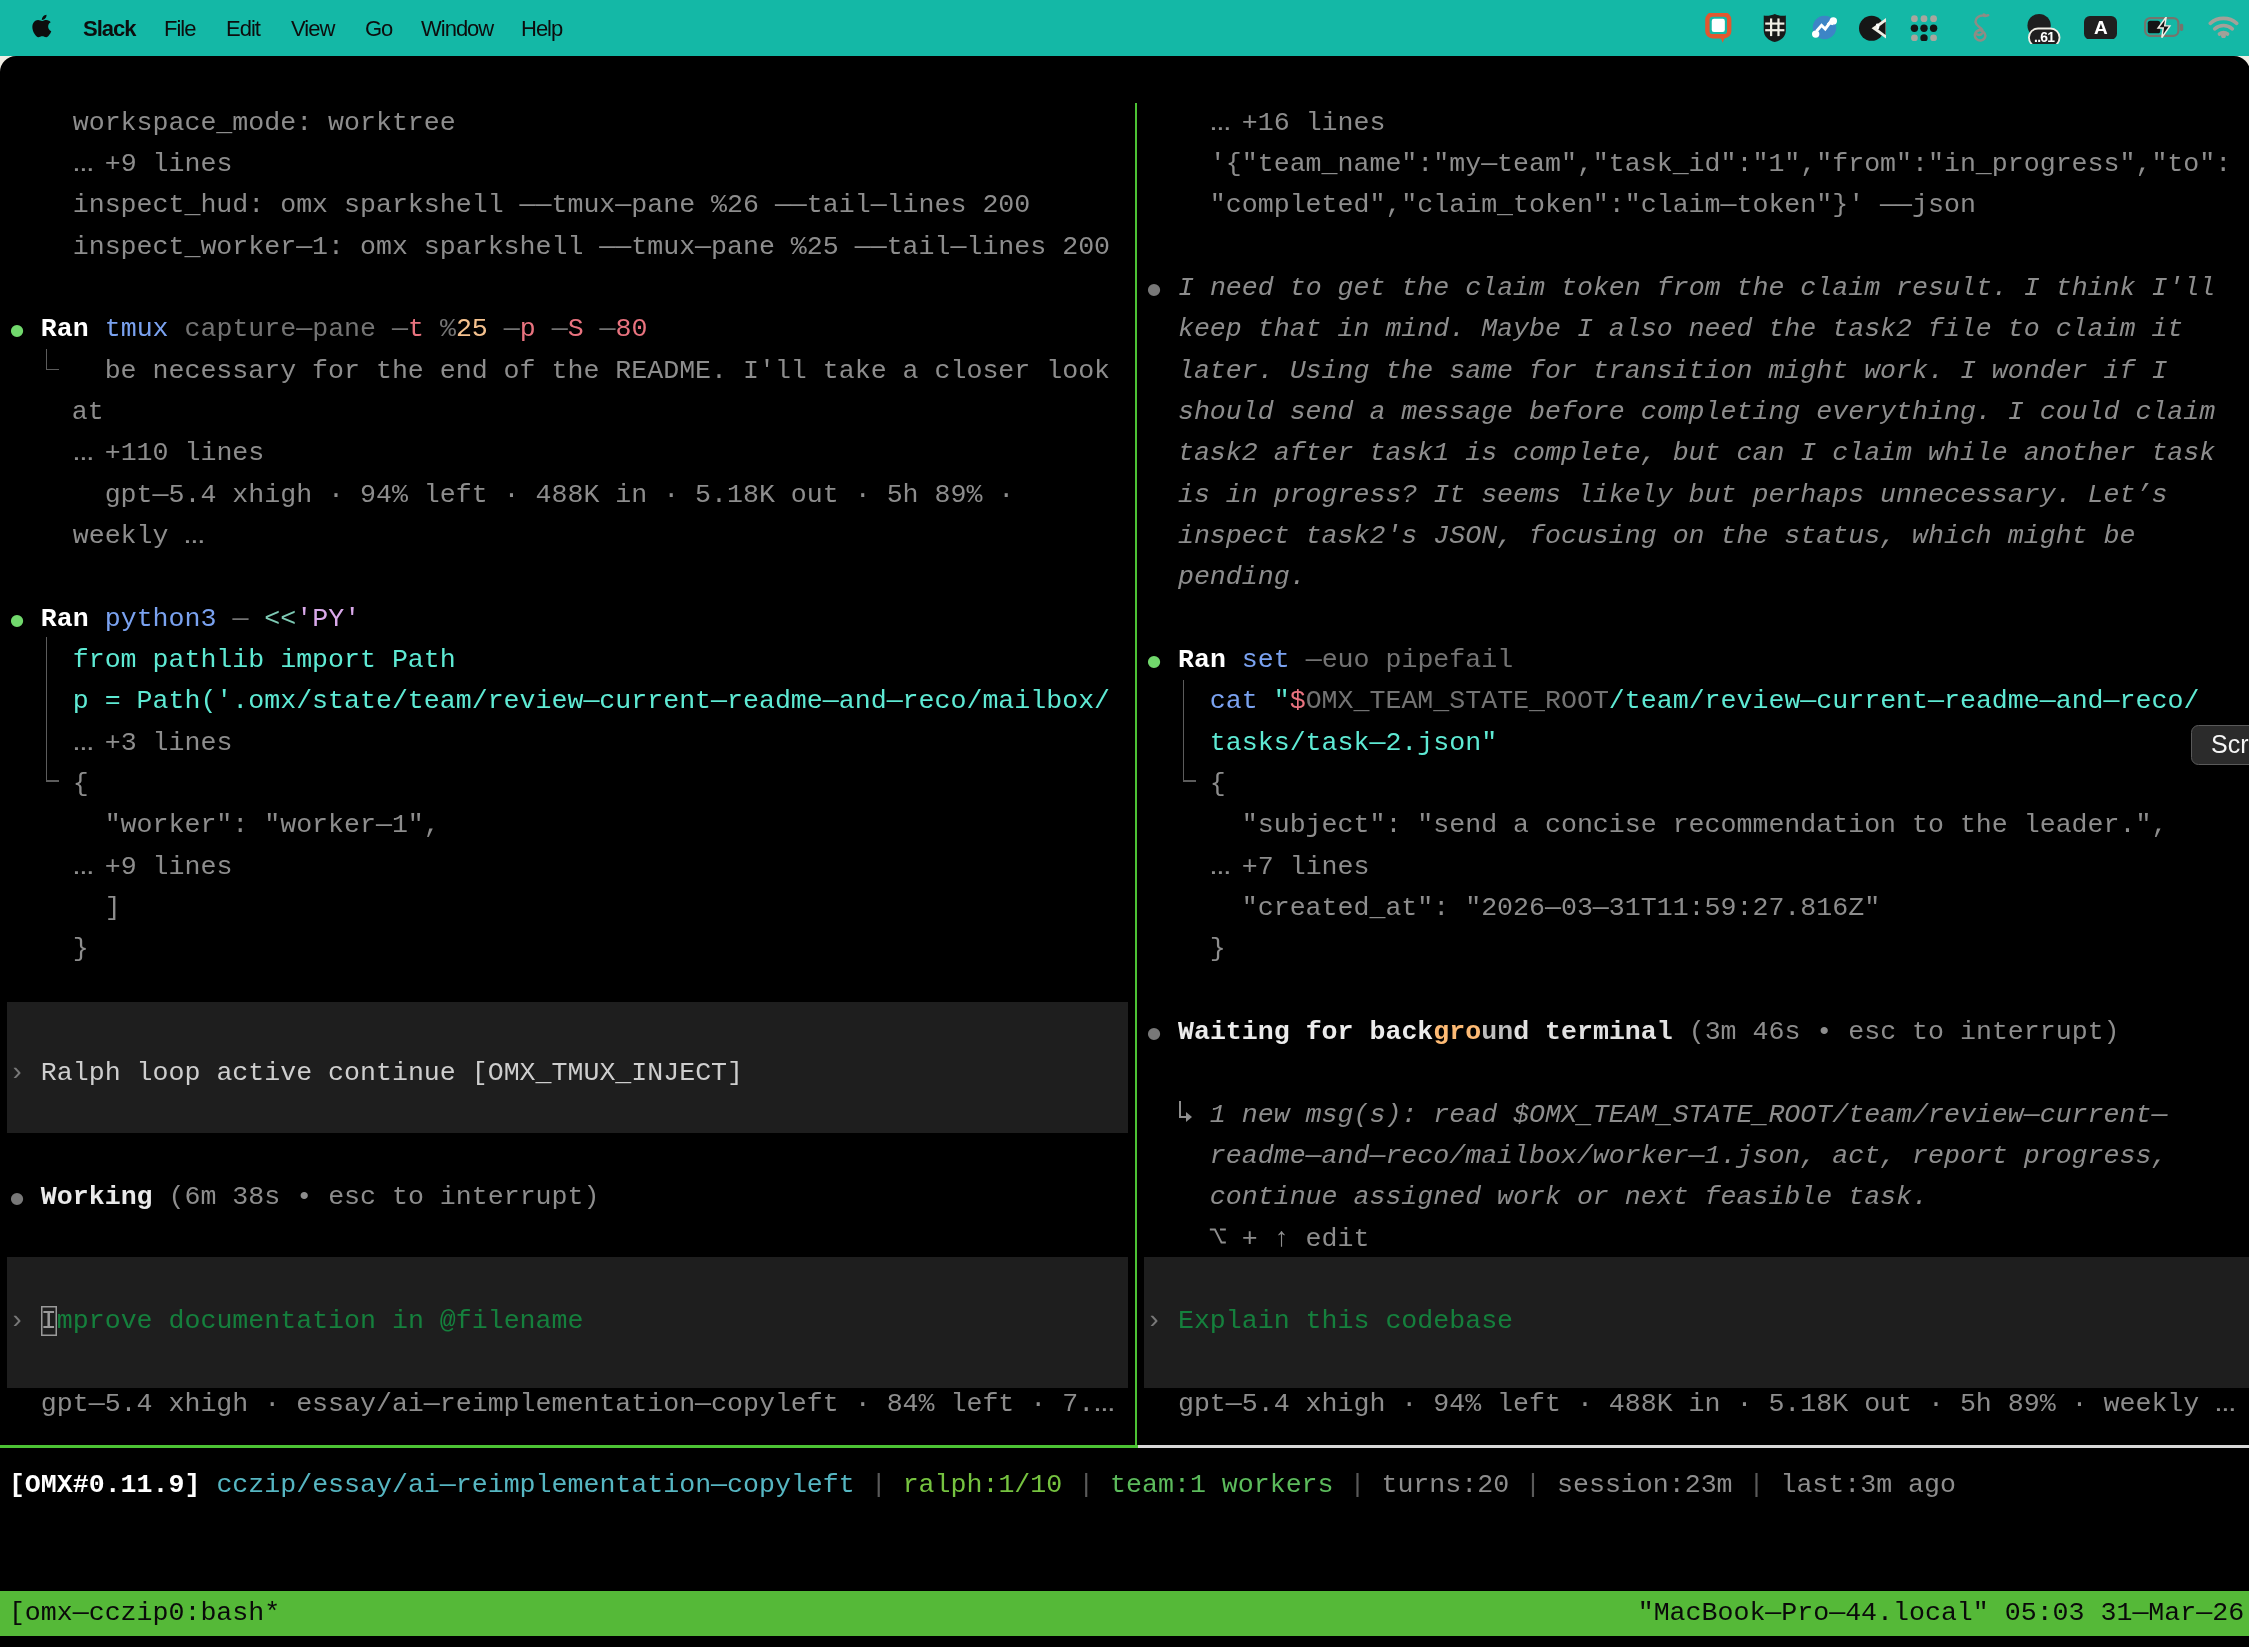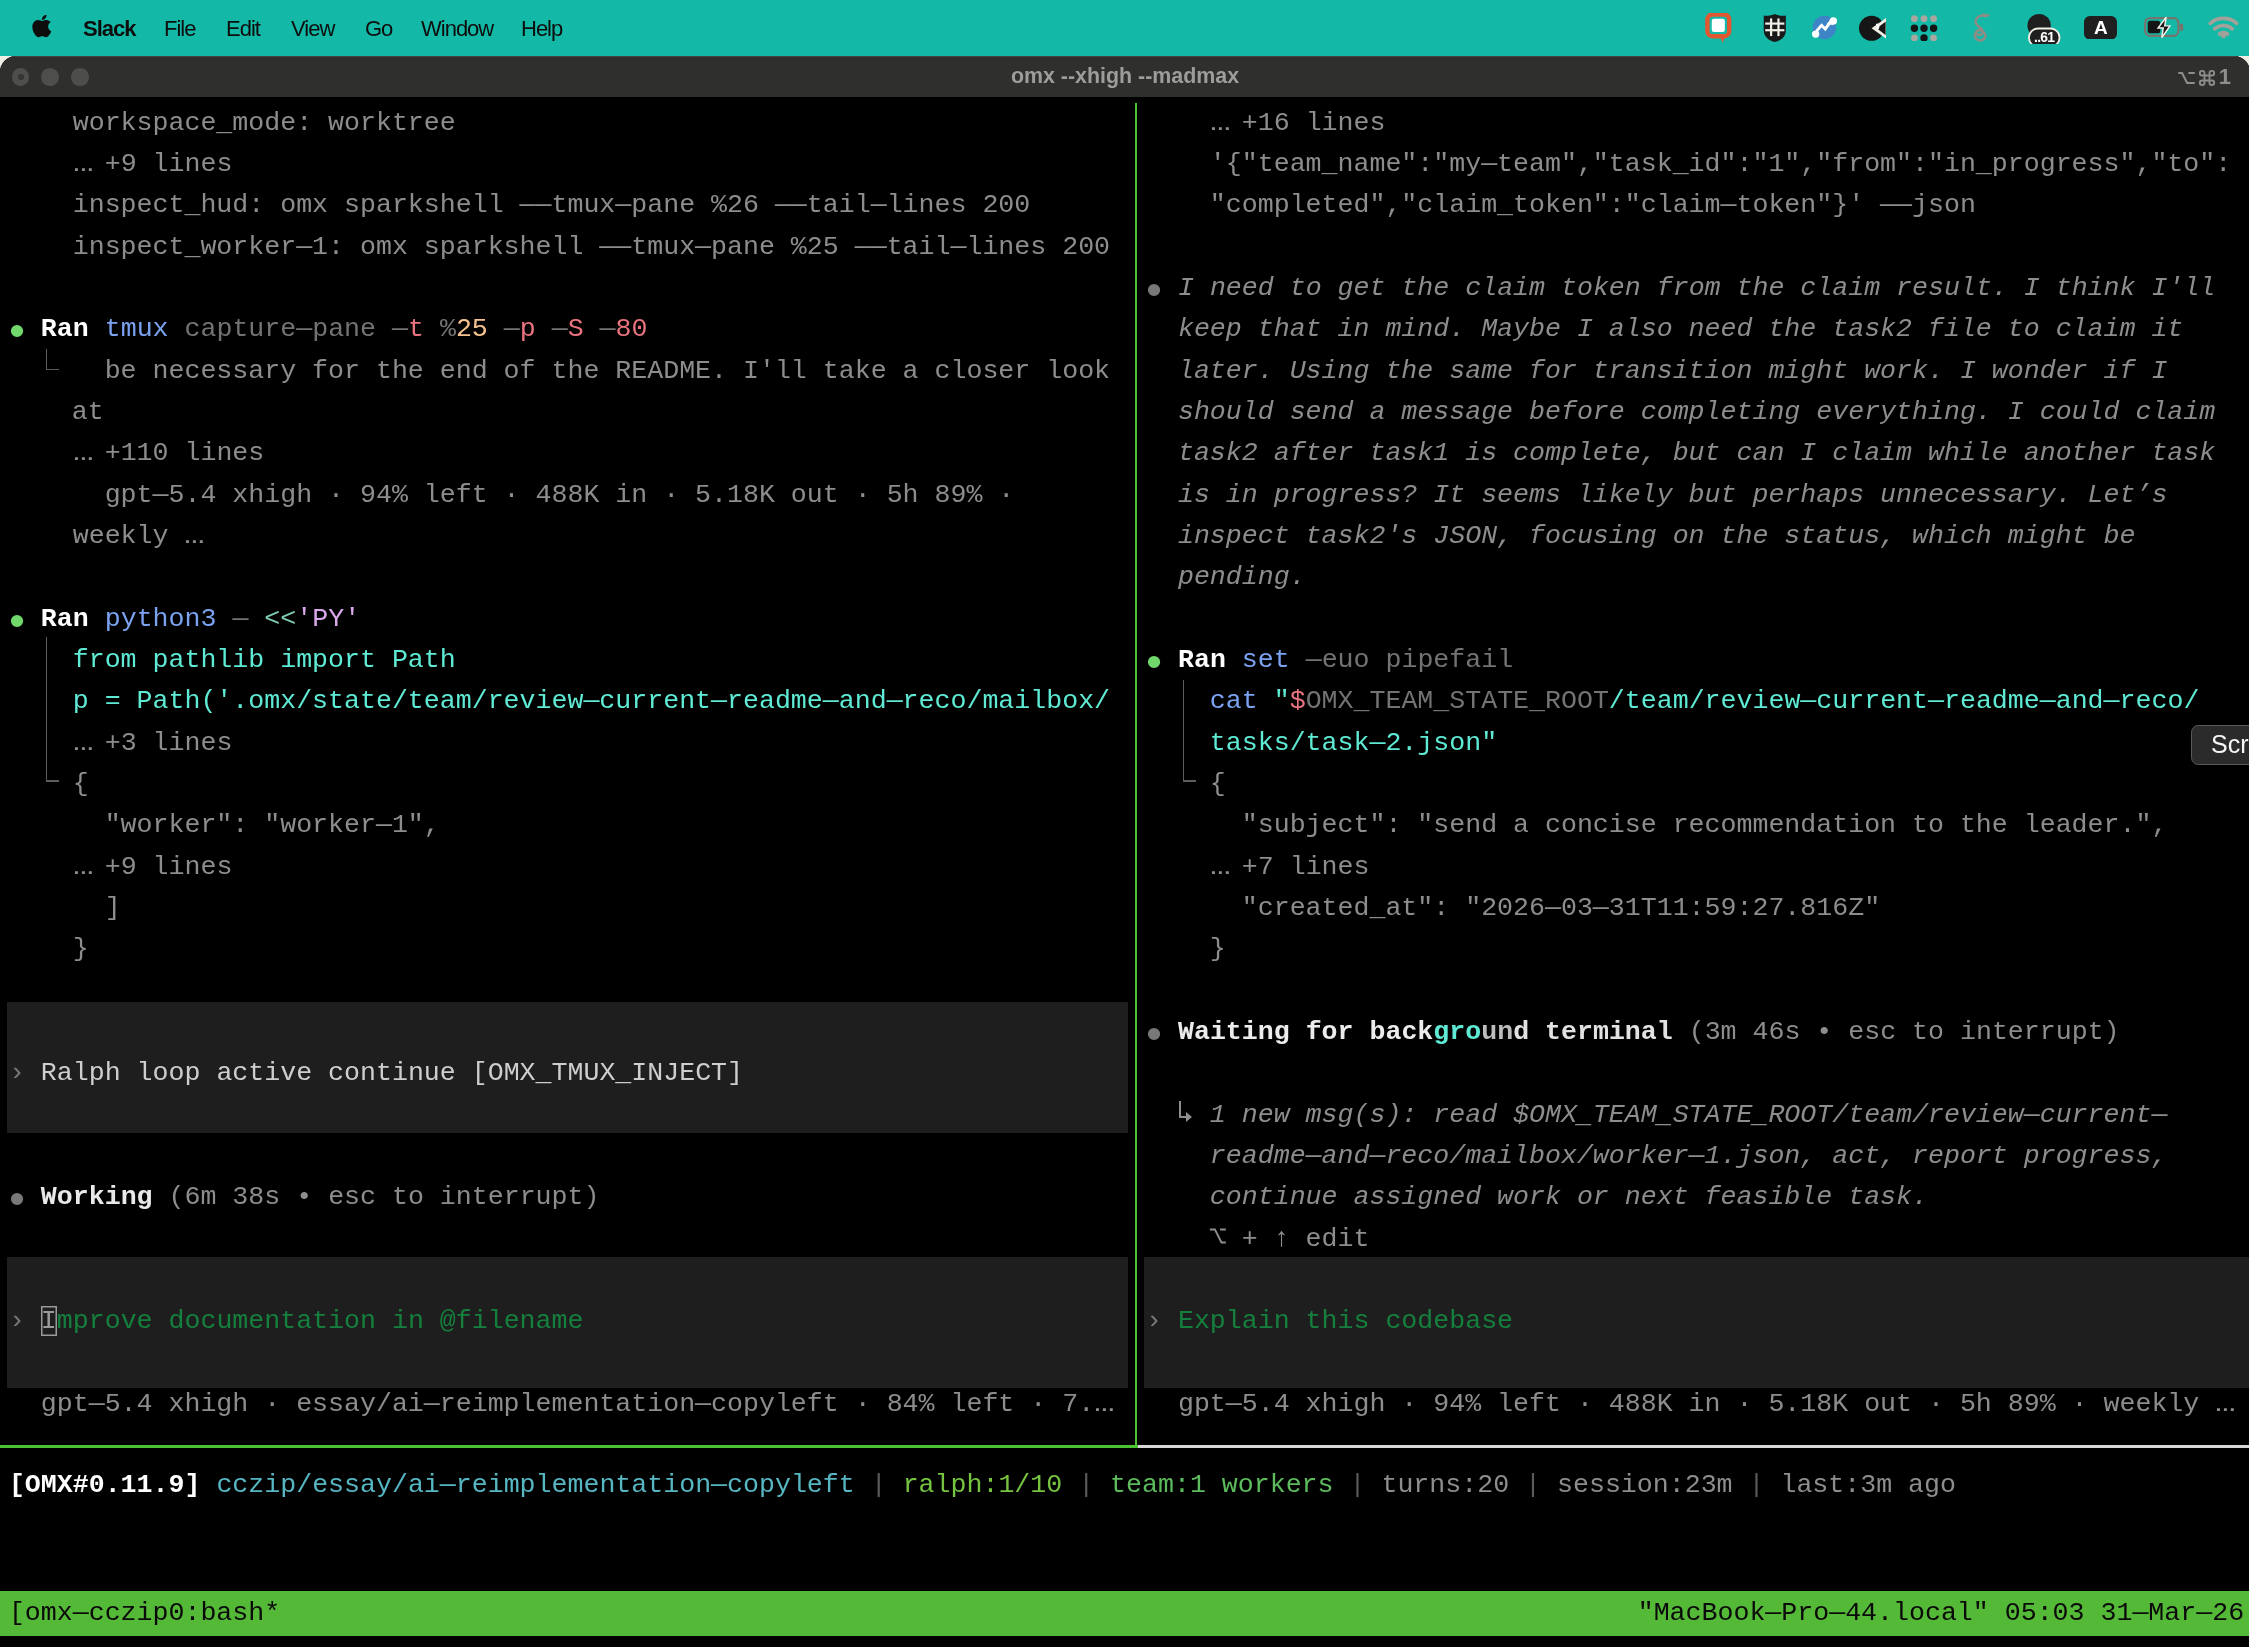--- a/index.html
+++ b/index.html
@@ -15,21 +15,21 @@
   .bt { color:#71d86c; }
   .bl { color:#7aa2f0; }
   .lv { color:#737373; }
   .rd { color:#e9737f; }
   .or { color:#f5c28f; }
   .gr { color:#5eead4; }
   .tl { color:#7ecbb5; }
   .vi { color:#d9a9ea; }
   .it { font-style:italic; }
   .w1 { color:#ececec; font-weight:bold; }
-  .w2 { color:#5eead4; font-weight:bold;margin-top:31px; }
+  .w2 { color:#fdba74; font-weight:bold;margin-top:31px; }
   .w3 { color:#bdbdbd; font-weight:bold; }
   .w4 { color:#e2e2e2; font-weight:bold; }
   .cur { color:#9a9a9a; box-shadow: inset 0 0 0 1.5px #9a9a9a; }
   .el { display:inline-block; width:16px; transform:scaleX(1.3); transform-origin:0 50%; }
   .bu { display:inline-block; width:16px; transform:translateY(5.9px) scale(1.7); transform-origin:50% 50%; }
 </style></head>
 <body>
 
 <div style="position:absolute;left:0;top:0;width:2250px;height:81px;background:#f0eee5"></div>
 <div style="position:absolute;left:0;top:0;width:2250px;height:56px;background:#14b8a6;color:#0d0d0d;font-size:22px;letter-spacing:-1px">
@@ -110,32 +110,20 @@
       <path d="M3 10 C13 1 29 1 39 10" stroke-width="5"></path>
       <path d="M9 17.5 C16 11.5 26 11.5 33 17.5" stroke-width="5"></path>
       <path d="M15.5 24.5 C18.5 22 23.5 22 26.5 24.5" stroke-width="5"></path>
     </g>
     <circle cx="21" cy="27" r="3.4" fill="#a3a199"></circle>
   </svg>
 </div>
 
 <div style="position:absolute;left:0;top:56px;width:2250px;height:1591px;background:#000;border-radius:16px 16px 0 0;overflow:hidden">
 
-  <div style="position:absolute;left:0;top:0;width:2250px;height:41px;background:#2f2f2e;border-top:1.5px solid #454544">
-    <div style="position:absolute;left:11.8px;top:11px;width:17.7px;height:17.7px;border-radius:50%;background:#4e4e4d"></div>
-    <div style="position:absolute;left:17.7px;top:17px;width:5.9px;height:5.9px;border-radius:50%;background:#353534"></div>
-    <div style="position:absolute;left:41px;top:11px;width:17.7px;height:17.7px;border-radius:50%;background:#4e4e4d"></div>
-    <div style="position:absolute;left:71px;top:11px;width:17.7px;height:17.7px;border-radius:50%;background:#4e4e4d"></div>
-    <div style="position:absolute;left:0;top:0;width:2250px;text-align:center;font-weight:bold;font-size:21.4px;line-height:39px;color:#9d9d9b">omx --xhigh --madmax</div>
-    <div style="position:absolute;right:19px;top:0;height:39px;line-height:39px;letter-spacing:0"><svg width="19" height="16" viewBox="0 0 30 24" style="vertical-align:-1.5px">
-          <path d="M2 4 L8 4 L16 20 L28 20 M18 4 L28 4" stroke="#8e8e8c" stroke-width="3.2" fill="none"></path>
-        </svg><svg width="20" height="20" viewBox="0 0 24 24" style="vertical-align:-3.7px;margin-left:1.5px">
-          <path d="M9 9 L9 6.2 A2.8 2.8 0 1 0 6.2 9 L9 9 M15 9 L17.8 9 A2.8 2.8 0 1 0 15 6.2 L15 9 M15 15 L15 17.8 A2.8 2.8 0 1 0 17.8 15 L15 15 M9 15 L6.2 15 A2.8 2.8 0 1 0 9 17.8 L9 15 M9 9 L15 9 L15 15 L9 15 L9 9" stroke="#8e8e8c" stroke-width="2.2" fill="none"></path>
-        </svg><span style="color:#8e8e8c;font-size:22px;font-weight:bold;margin-left:1.5px">1</span></div>
-  </div>
 
   <div style="position:absolute;left:7.4px;top:946px;width:1121px;height:131px;background:#1e1e1e"></div>
   <div style="position:absolute;left:7.4px;top:1201px;width:1121px;height:131px;background:#1e1e1e"></div>
   <div style="position:absolute;left:1144px;top:1201px;width:1106px;height:131px;background:#1e1e1e"></div>
 </div>
 
 <div class="r " style="left:8.9px;top:103px"><span class="g">    workspace_mode: worktree</span></div>
 <div class="r " style="left:8.9px;top:144px"><span class="g">    <span class="el">…</span> +9 lines</span></div>
 <div class="r " style="left:8.9px;top:185px"><span class="g">    inspect_hud: omx sparkshell ——tmux—pane %26 ——tail—lines 200</span></div>
 <div class="r " style="left:8.9px;top:227px"><span class="g">    inspect_worker—1: omx sparkshell ——tmux—pane %25 ——tail—lines 200</span></div>

